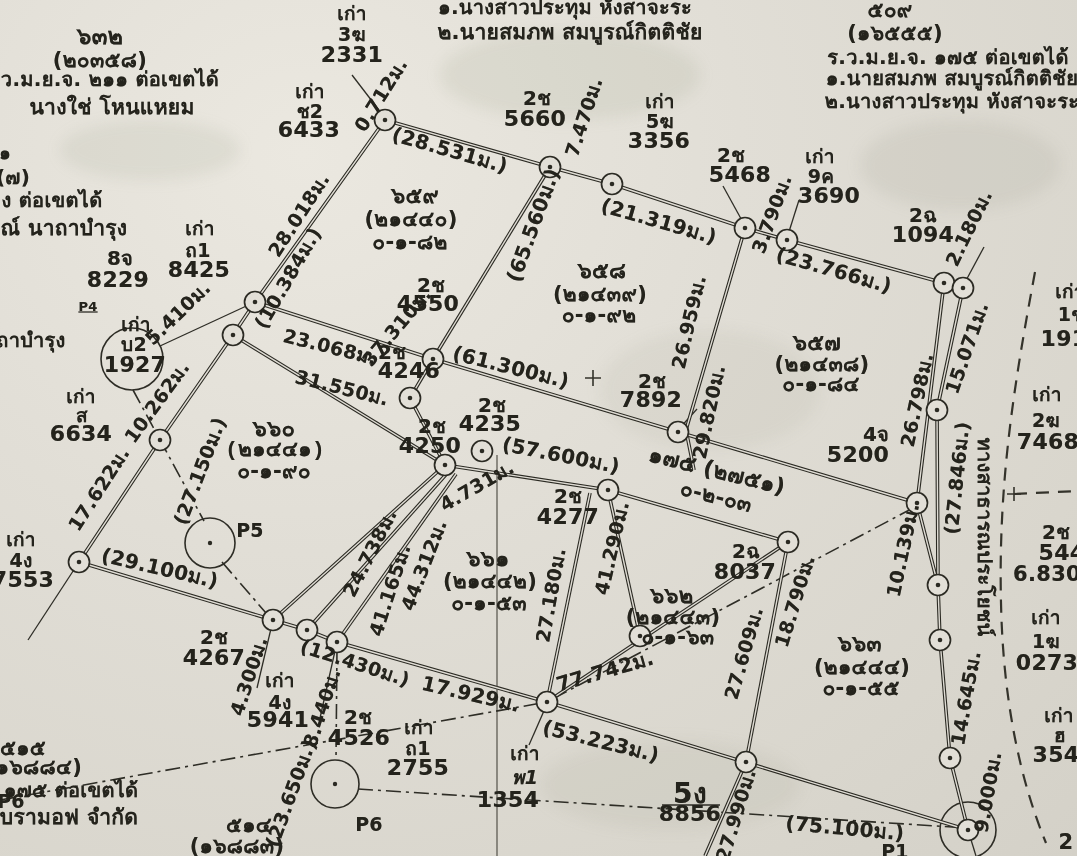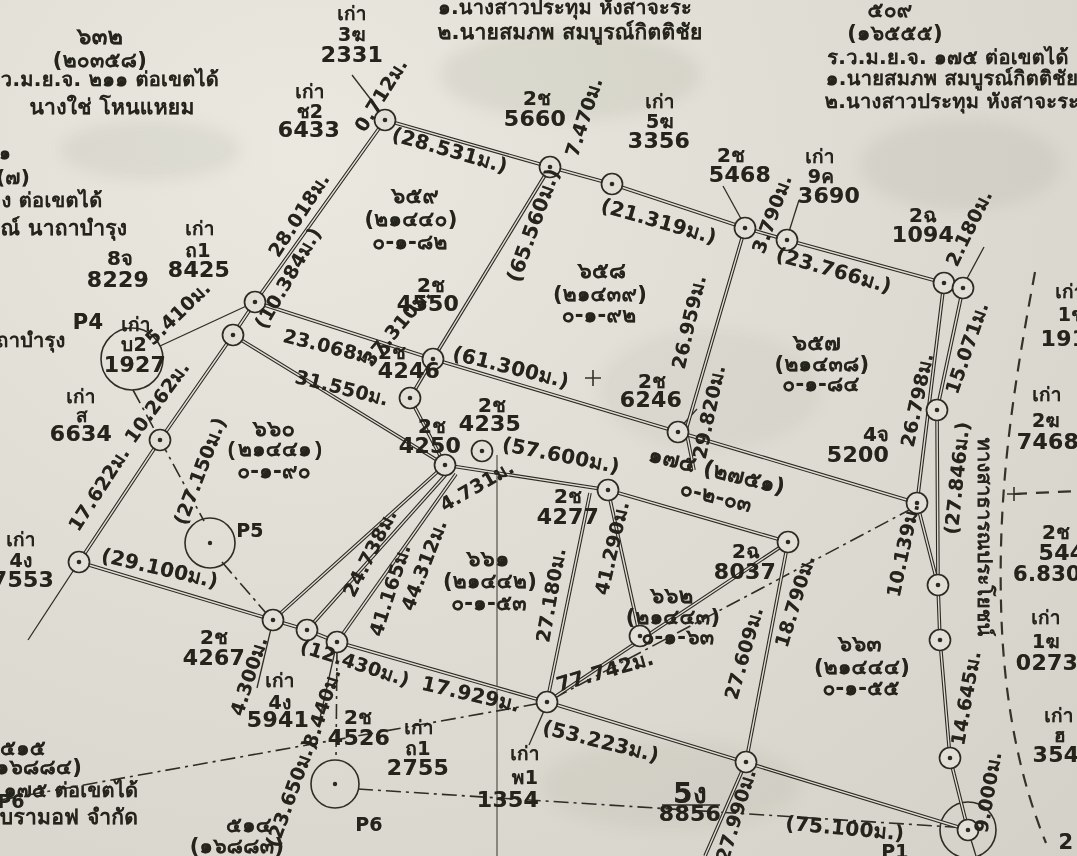--- a/index.html
+++ b/index.html
@@ -189,21 +189,21 @@
       <span class="label" style="left: 112px; top: 107px; font-size: 21px; --r: 0deg;">นางใช่ โหนแหยม</span>
       <span class="label" style="left: 5px; top: 153px; font-size: 18px; --r: 0deg;">๑</span>
       <span class="label" style="left: 13px; top: 177px; font-size: 20px; --r: 0deg;">(๗)</span>
       <span class="label" style="left: 52px; top: 200px; font-size: 20px; --r: 0deg;">ง ต่อเขตได้</span>
       <span class="label" style="left: 64px; top: 228px; font-size: 21px; --r: 0deg;">ณ์ นาถาบำรุง</span>
       <span class="label" style="left: 120px; top: 258px; font-size: 20px; --r: 0deg;">8จ</span>
       <span class="label" style="left: 118px; top: 280px; font-size: 22px; --r: 0deg;">8229</span>
       <span class="label" style="left: 200px; top: 228px; font-size: 19px; --r: 0deg;">เก่า</span>
       <span class="label" style="left: 198px; top: 250px; font-size: 19px; --r: 0deg;">ถ1</span>
       <span class="label" style="left: 199px; top: 270px; font-size: 22px; --r: 0deg;">8425</span>
-      <span class="label" style="left: 88px; top: 322px; font-size: 21px; --r: 0deg;">P4</span>
+      <span class="label" style="left: 88px; top: 306px; font-size: 13px; text-decoration: underline; --r: 0deg;">P4</span>
       <span class="label" style="left: 136px; top: 324px; font-size: 19px; --r: 0deg;">เก่า</span>
       <span class="label" style="left: 134px; top: 344px; font-size: 19px; --r: 0deg;">บ2</span>
       <span class="label" style="left: 135px; top: 365px; font-size: 22px; --r: 0deg;">1927</span>
       <span class="label" style="left: 31px; top: 340px; font-size: 20px; --r: 0deg;">ถาบำรุง</span>
       <span class="label" style="left: 81px; top: 396px; font-size: 19px; --r: 0deg;">เก่า</span>
       <span class="label" style="left: 82px; top: 415px; font-size: 19px; --r: 0deg;">ส</span>
       <span class="label" style="left: 81px; top: 434px; font-size: 22px; --r: 0deg;">6634</span>
       <span class="label" style="left: 21px; top: 539px; font-size: 19px; --r: 0deg;">เก่า</span>
       <span class="label" style="left: 21px; top: 560px; font-size: 19px; --r: 0deg;">4ง</span>
       <span class="label" style="left: 23px; top: 580px; font-size: 22px; --r: 0deg;">7553</span>
@@ -263,21 +263,21 @@
       <span class="label" style="left: 511px; top: 367px; font-size: 20px; --r: 14deg;">(61.300ม.)</span>
       <span class="label" style="left: 689px; top: 322px; font-size: 19px; --r: -77deg;">26.959ม.</span>
       <span class="label" style="left: 817px; top: 343px; font-size: 22px; --r: 0deg;">๖๕๗</span>
       <span class="label" style="left: 822px; top: 364px; font-size: 21px; --r: 0deg;">(๒๑๔๓๘)</span>
       <span class="label" style="left: 821px; top: 384px; font-size: 21px; --r: 0deg;">๐-๑-๘๔</span>
       <span class="label" style="left: 709px; top: 412px; font-size: 19px; --r: -78deg;">29.820ม.</span>
       <span class="label" style="left: 917px; top: 400px; font-size: 19px; --r: -78deg;">26.798ม.</span>
       <span class="label" style="left: 967px; top: 348px; font-size: 19px; --r: -71deg;">15.071ม.</span>
       <span class="label" style="left: 957px; top: 478px; font-size: 19px; --r: -84deg;">(27.846ม.)</span>
       <span class="label" style="left: 652px; top: 381px; font-size: 20px; --r: 0deg;">2ช</span>
-      <span class="label" style="left: 651px; top: 400px; font-size: 22px; --r: 0deg;">6246</span>
+      <span class="label" style="left: 651px; top: 400px; font-size: 22px; --r: 0deg;">7892</span>
       <span class="label" style="left: 492px; top: 405px; font-size: 20px; --r: 0deg;">2ช</span>
       <span class="label" style="left: 490px; top: 424px; font-size: 22px; --r: 0deg;">4235</span>
       <span class="label" style="left: 432px; top: 426px; font-size: 20px; --r: 0deg;">2ช</span>
       <span class="label" style="left: 430px; top: 446px; font-size: 22px; --r: 0deg;">4250</span>
       <span class="label" style="left: 561px; top: 455px; font-size: 20px; --r: 11deg;">(57.600ม.)</span>
       <span class="label" style="left: 477px; top: 486px; font-size: 19px; --r: -30deg;">4.731ม.</span>
       <span class="label" style="left: 717px; top: 471px; font-size: 22px; --r: 14deg;">๑๗๕ (๒๗๕๑)</span>
       <span class="label" style="left: 716px; top: 497px; font-size: 21px; --r: 14deg;">๐-๒-๐๓</span>
       <span class="label" style="left: 858px; top: 434px; font-size: 20px; margin-left: 18px; --r: 0deg;">4จ</span>
       <span class="label" style="left: 858px; top: 455px; font-size: 22px; --r: 0deg;">5200</span>
@@ -344,21 +344,21 @@
       <span class="label" style="left: 71px; top: 790px; font-size: 20px; --r: 0deg;">๑๗๕ ต่อเขตได้</span>
       <span class="label" style="left: 69px; top: 817px; font-size: 21px; --r: 0deg;">บรามอฟ จำกัด</span>
       <span class="label" style="left: 11px; top: 801px; font-size: 19px; --r: 0deg;">P6</span>
       <span class="label" style="left: 249px; top: 825px; font-size: 21px; --r: 0deg;">๕๑๔</span>
       <span class="label" style="left: 237px; top: 846px; font-size: 21px; --r: 0deg;">(๑๖๘๘๓)</span>
       <span class="label" style="left: 369px; top: 824px; font-size: 19px; --r: 0deg;">P6</span>
       <span class="label" style="left: 471px; top: 694px; font-size: 20px; --r: 13deg;">17.929ม.</span>
       <span class="label" style="left: 605px; top: 671px; font-size: 20px; --r: -16deg;">77.742ม.</span>
       <span class="label" style="left: 601px; top: 741px; font-size: 20px; --r: 14deg;">(53.223ม.)</span>
       <span class="label" style="left: 525px; top: 753px; font-size: 19px; --r: 0deg;">เก่า</span>
-      <span class="label" style="left: 525px; top: 777px; font-size: 19px; --r: 0deg;">พ1</span>
+      <span class="label" style="left: 525px; top: 777px; font-size: 19px; font-style: italic; --r: 0deg;">พ1</span>
       <span class="label" style="left: 508px; top: 800px; font-size: 22px; --r: 0deg;">1354</span>
       <span class="label" style="left: 690px; top: 794px; font-size: 28px; --r: 0deg;">5ง</span>
       <span class="label" style="left: 690px; top: 814px; font-size: 22px; --r: 0deg;">8856</span>
       <span class="label" style="left: 845px; top: 828px; font-size: 20px; --r: 5deg;">(75.100ม.)</span>
       <span class="label" style="left: 736px; top: 815px; font-size: 19px; --r: -73deg;">27.990ม.</span>
       <span class="label" style="left: 895px; top: 851px; font-size: 19px; --r: 0deg;">P1</span>
     </div>
 </div>
 
 </body></html>

